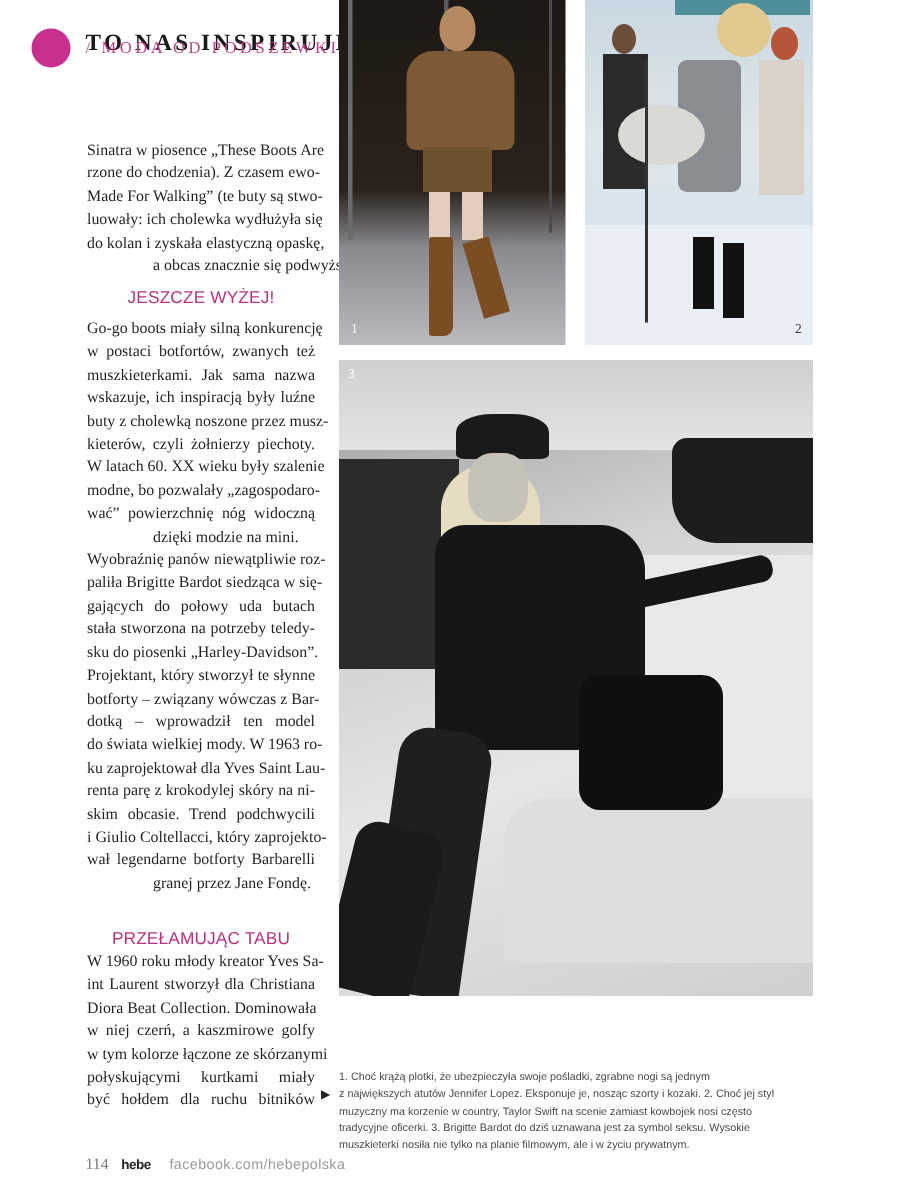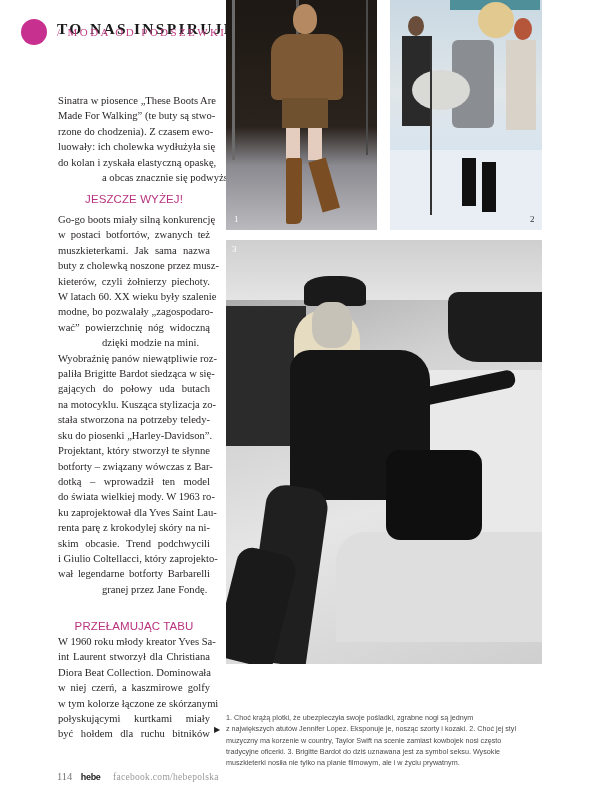--- a/index.html
+++ b/index.html
@@ -25,57 +25,57 @@
   .photo-2 .photo-num { color: #333; }
 
   .caption { position: absolute; left: 226px; top: 680px; width: 316px; font-family: "Liberation Sans", "DejaVu Sans", sans-serif; font-size: 7.2px; line-height: 11.3px; color: #4a4a4a; margin-top: 32px; }
   .caption .line { display: block; white-space: nowrap; }
 
   .cont-arrow { position: absolute; left: 214px; top: 725px; font-size: 8px; color: #222; }
 
   .footer { position: absolute; top: 771px; left: 57px; font-size: 9.5px; color: #888; white-space: nowrap; }
   .footer .page-num { font-family: "Liberation Serif", serif; font-size: 10.5px; color: #777; text-align: center; }
   .footer .brand { font-family: "Liberation Sans", sans-serif; font-weight: bold; font-size: 9px; color: #222; margin-left: 6px; letter-spacing: -0.3px; }
-  .footer .social { font-family: Liberation Serif, serif; color: #999; margin-left: 10px; letter-spacing: 0.3px; }
+  .footer .social { font-family: Liberation Sans, sans-serif; color: #999; margin-left: 10px; letter-spacing: 0.3px; }
 
   
   .shape { position: absolute; }
 </style>
 </head>
 <body>
 
 <div class="section-dot"></div>
 <div class="section-title">TO NAS INSPIRUJE</div>
 <div class="section-sub">/ MODA OD PODSZEWKI</div>
 
 <div class="col" style="top:93px;">
   <span class="line">Sinatra w piosence „These Boots Are</span>
+  <span class="line">rzone do chodzenia). Z czasem ewo-</span>
   <span class="line">Made For Walking” (te buty są stwo-</span>
-  <span class="line">rzone do chodzenia). Z czasem ewo-</span>
   <span class="line">luowały: ich cholewka wydłużyła się</span>
   <span class="line">do kolan i zyskała elastyczną opaskę,</span>
   <span class="line last">a obcas znacznie się podwyższył.</span>
 </div>
 
 <div class="subhead" style="top:193px;">JESZCZE WYŻEJ!</div>
 
 <div class="col" style="top:212px;">
   <span class="line">Go-go boots miały silną konkurencję</span>
   <span class="line">w postaci botfortów, zwanych też</span>
   <span class="line">muszkieterkami. Jak sama nazwa</span>
+  <span class="line">wskazuje, ich inspiracją były luźne</span>
   <span class="line">buty z cholewką noszone przez musz-</span>
   <span class="line">kieterów, czyli żołnierzy piechoty.</span>
   <span class="line">W latach 60. XX wieku były szalenie</span>
   <span class="line">modne, bo pozwalały „zagospodaro-</span>
   <span class="line">wać” powierzchnię nóg widoczną</span>
   <span class="line last">dzięki modzie na mini.</span>
   <span class="line">Wyobraźnię panów niewątpliwie roz-</span>
   <span class="line">paliła Brigitte Bardot siedząca w się-</span>
   <span class="line">gających do połowy uda butach</span>
-  <span class="line">na motocyklu. Kusząca stylizacja zo-</span>
   <span class="line">stała stworzona na potrzeby teledy-</span>
   <span class="line">sku do piosenki „Harley-Davidson”.</span>
   <span class="line">Projektant, który stworzył te słynne</span>
   <span class="line">botforty – związany wówczas z Bar-</span>
   <span class="line">dotką – wprowadził ten model</span>
   <span class="line">do świata wielkiej mody. W 1963 ro-</span>
   <span class="line">ku zaprojektował dla Yves Saint Lau-</span>
   <span class="line">renta parę z krokodylej skóry na ni-</span>
   <span class="line">skim obcasie. Trend podchwycili</span>
   <span class="line">i Giulio Coltellacci, który zaprojekto-</span>

